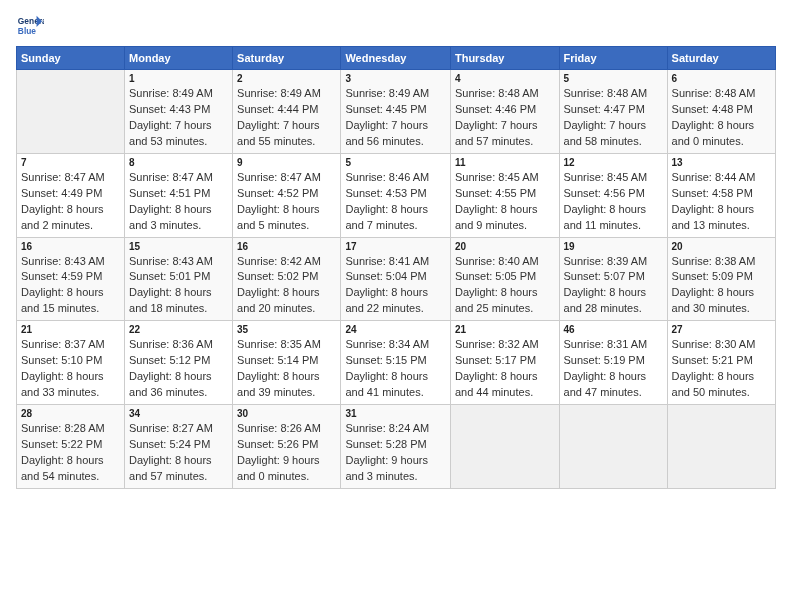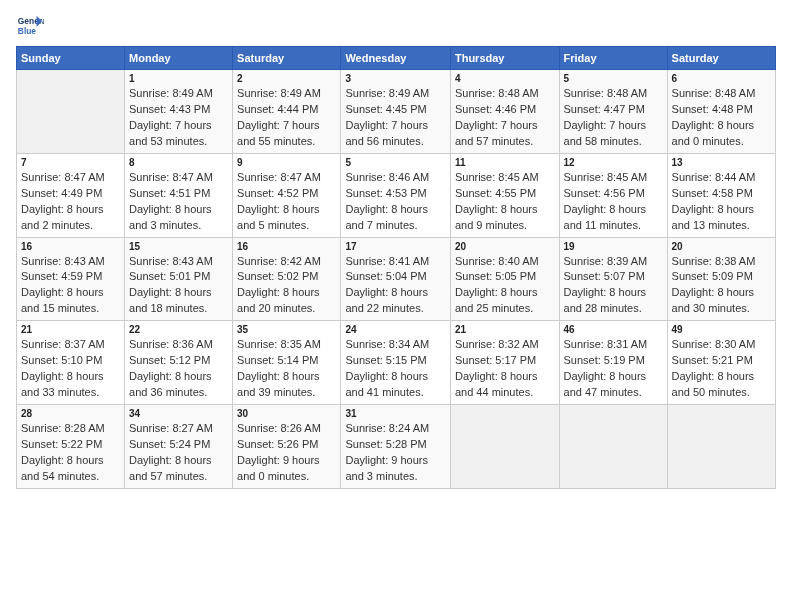--- a/index.html
+++ b/index.html
@@ -225,21 +225,21 @@
           </td>
           <td>
             <span class="day-num">21</span>
             <div class="cell-text">Sunrise: 8:32 AM<br>Sunset: 5:17 PM<br>Daylight: 8 hours<br>and 44 minutes.</div>
           </td>
           <td>
             <span class="day-num">46</span>
             <div class="cell-text">Sunrise: 8:31 AM<br>Sunset: 5:19 PM<br>Daylight: 8 hours<br>and 47 minutes.</div>
           </td>
           <td>
-            <span class="day-num">49</span>
+            <span class="day-num">27</span>
             <div class="cell-text">Sunrise: 8:30 AM<br>Sunset: 5:21 PM<br>Daylight: 8 hours<br>and 50 minutes.</div>
           </td>
         </tr>
         <tr>
           <td>
             <span class="day-num">28</span>
             <div class="cell-text">Sunrise: 8:28 AM<br>Sunset: 5:22 PM<br>Daylight: 8 hours<br>and 54 minutes.</div>
           </td>
           <td>
             <span class="day-num">34</span>

